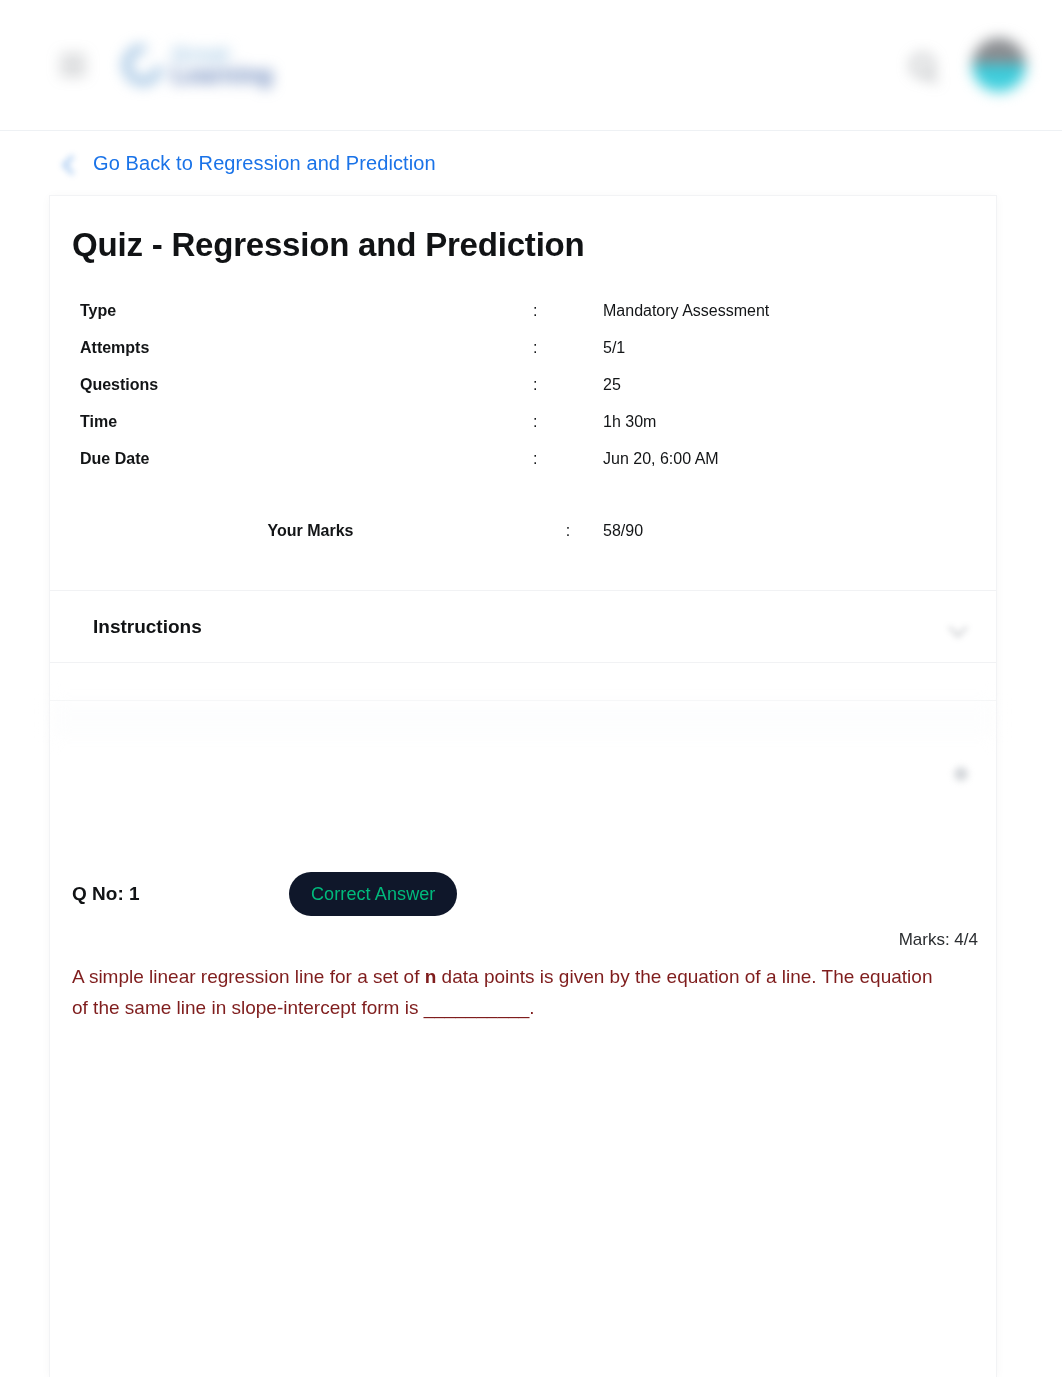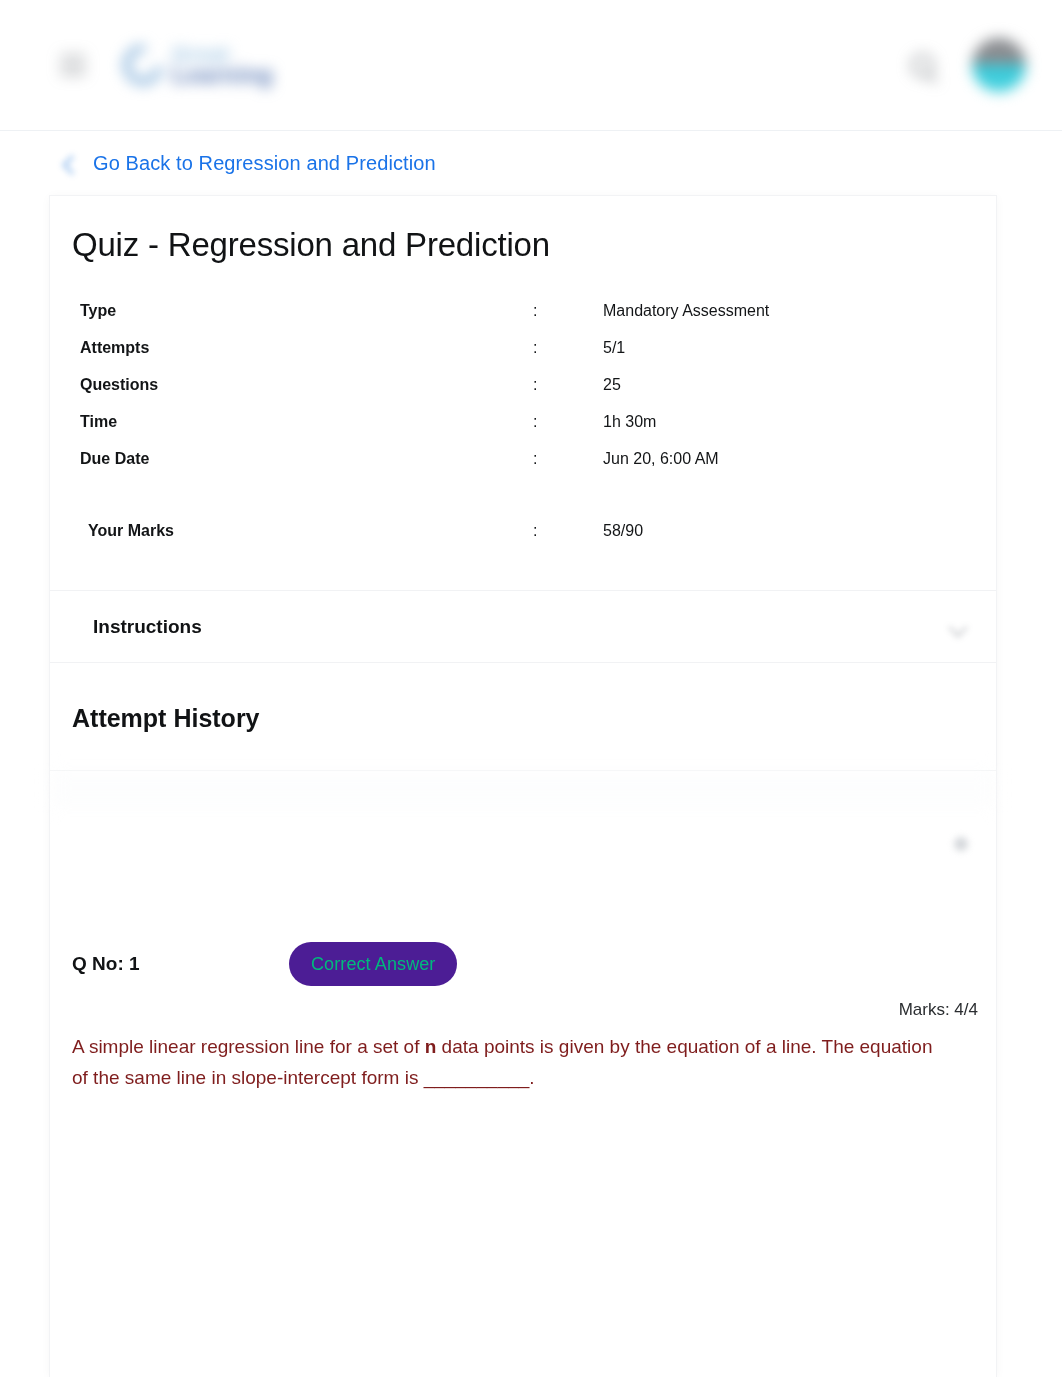--- a/index.html
+++ b/index.html
@@ -161,21 +161,21 @@
   }
   .cc-text {
     font-size: 19px;
     color: #7c3aed;
   }
 
   
   .quiz-title {
     padding: 30px 0 0 22px;
     font-size: 33px;
-    font-weight: 400;
+    font-weight: 700;
     color: #111315;
     letter-spacing: -0.2px;
   }
 
   
   .meta {
     padding: 28px 0 0 30px;
   }
   .meta-row {
     display: flex;
@@ -193,20 +193,21 @@
     font-weight: 400;
     color: #131517;
   }
   .meta-val {
     color: #131517;
   }
 
   .meta-row.marks {
     margin-top: 35px;
     padding-left: 8px;
+    text-align: center;
   }
   .meta-row.marks .meta-key { width: 445px; }
 
   
   .accordion {
     margin-top: 41px;
     border-top: 1px solid #f1f2f4;
     border-bottom: 1px solid #f1f2f4;
   }
   .accordion-head {
@@ -288,21 +289,21 @@
     color: #111315;
     width: 217px;
   }
   .badge {
     display: inline-flex;
     align-items: center;
     justify-content: center;
     height: 44px;
     padding: 0 22px;
     border-radius: 24px;
-    background: #4c1d95;
+    background: #0f172a;
     color: #00ba7c;
     font-size: 18px;
     letter-spacing: 0.1px;
   }
   .marks-line {
     text-align: right;
     padding: 14px 18px 0 0;
     font-size: 17px;
     color: #2b2e31;
   }
@@ -383,21 +384,20 @@
       </div>
     </div>
 
     <div class="accordion">
       <div class="accordion-head">
         <span class="accordion-title">Instructions</span>
         <span class="chev"></span>
       </div>
     </div>
 
-    <h2 class="attempt-title">Attempt History</h2>
 
     <div class="attempt-table">
       <div class="attempt-blurrow">
         <div class="hdr"></div>
       </div>
       <span class="attempt-dots"></span>
     </div>
 
     <div class="qblock">
       <div class="qhead">

